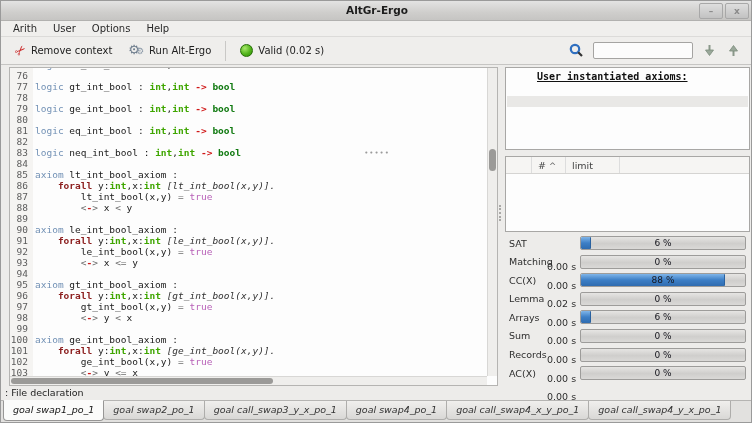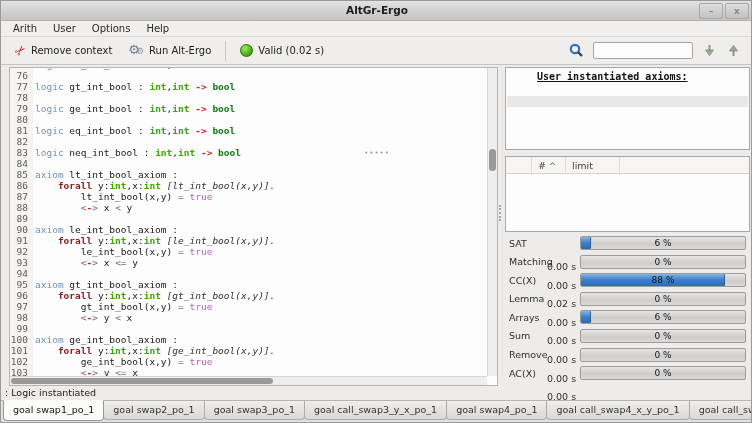--- a/index.html
+++ b/index.html
@@ -156,21 +156,21 @@
   
   .tabbar {
     position:absolute; left:0; top:399px; width:752px; height:24px;
     background:#e2e1df; border-top:1px solid #b5b4b2;
     display:flex; align-items:flex-start; padding-left:2px;
   }
   .tab {
     font-size:9.5px; color:#333; padding:3px 9px 3px 9px; height:19px;
     background:linear-gradient(#f0efed,#d9d8d6);
     border:1px solid #aeadab; border-top:none;
-    border-radius:0 0 4px 4px; margin-right:-1px; white-space:nowrap;
+    border-radius:0 0 4px 4px; margin-right:-1px; white-space:nowrap;font-style:italic;
   }
   .tab.active {
     background:#fbfbfa; height:21px; margin-top:-1px; color:#111;
     border:1px solid #979695; border-top:1px solid #fbfbfa;
     position:relative; z-index:2;
   }
   
   .icon-svg { display:block; }
 </style>
 </head>
@@ -295,43 +295,42 @@
           </div>
         </div>
         <div class="stat-row">
           <span class="stat-label">Sum</span>
           <span class="stat-time">0.00 s</span>
           <div class="stat-bar">
             <div class="stat-pct">0 %</div>
           </div>
         </div>
         <div class="stat-row">
-          <span class="stat-label">Remove</span>
+          <span class="stat-label">Records</span>
           <span class="stat-time">0.00 s</span>
           <div class="stat-bar">
             <div class="stat-pct">0 %</div>
           </div>
         </div>
         <div class="stat-row">
           <span class="stat-label">AC(X)</span>
           <span class="stat-time">0.00 s</span>
           <div class="stat-bar">
             <div class="stat-pct">0 %</div>
           </div>
         </div>
       </div>
   </div>
 
   <div class="statusbar">
-    <span>: Logic instantiated</span>
+    <span>: File declaration</span>
   </div>
 
   <div class="tabbar" id="tabbar">
       <div class="tab active">goal swap1_po_1</div>
       <div class="tab">goal swap2_po_1</div>
-      <div class="tab">goal swap3_po_1</div>
       <div class="tab">goal call_swap3_y_x_po_1</div>
       <div class="tab">goal swap4_po_1</div>
       <div class="tab">goal call_swap4_x_y_po_1</div>
       <div class="tab">goal call_swap4_y_x_po_1</div>
     </div>
 
 </div>
 
 </body></html>

